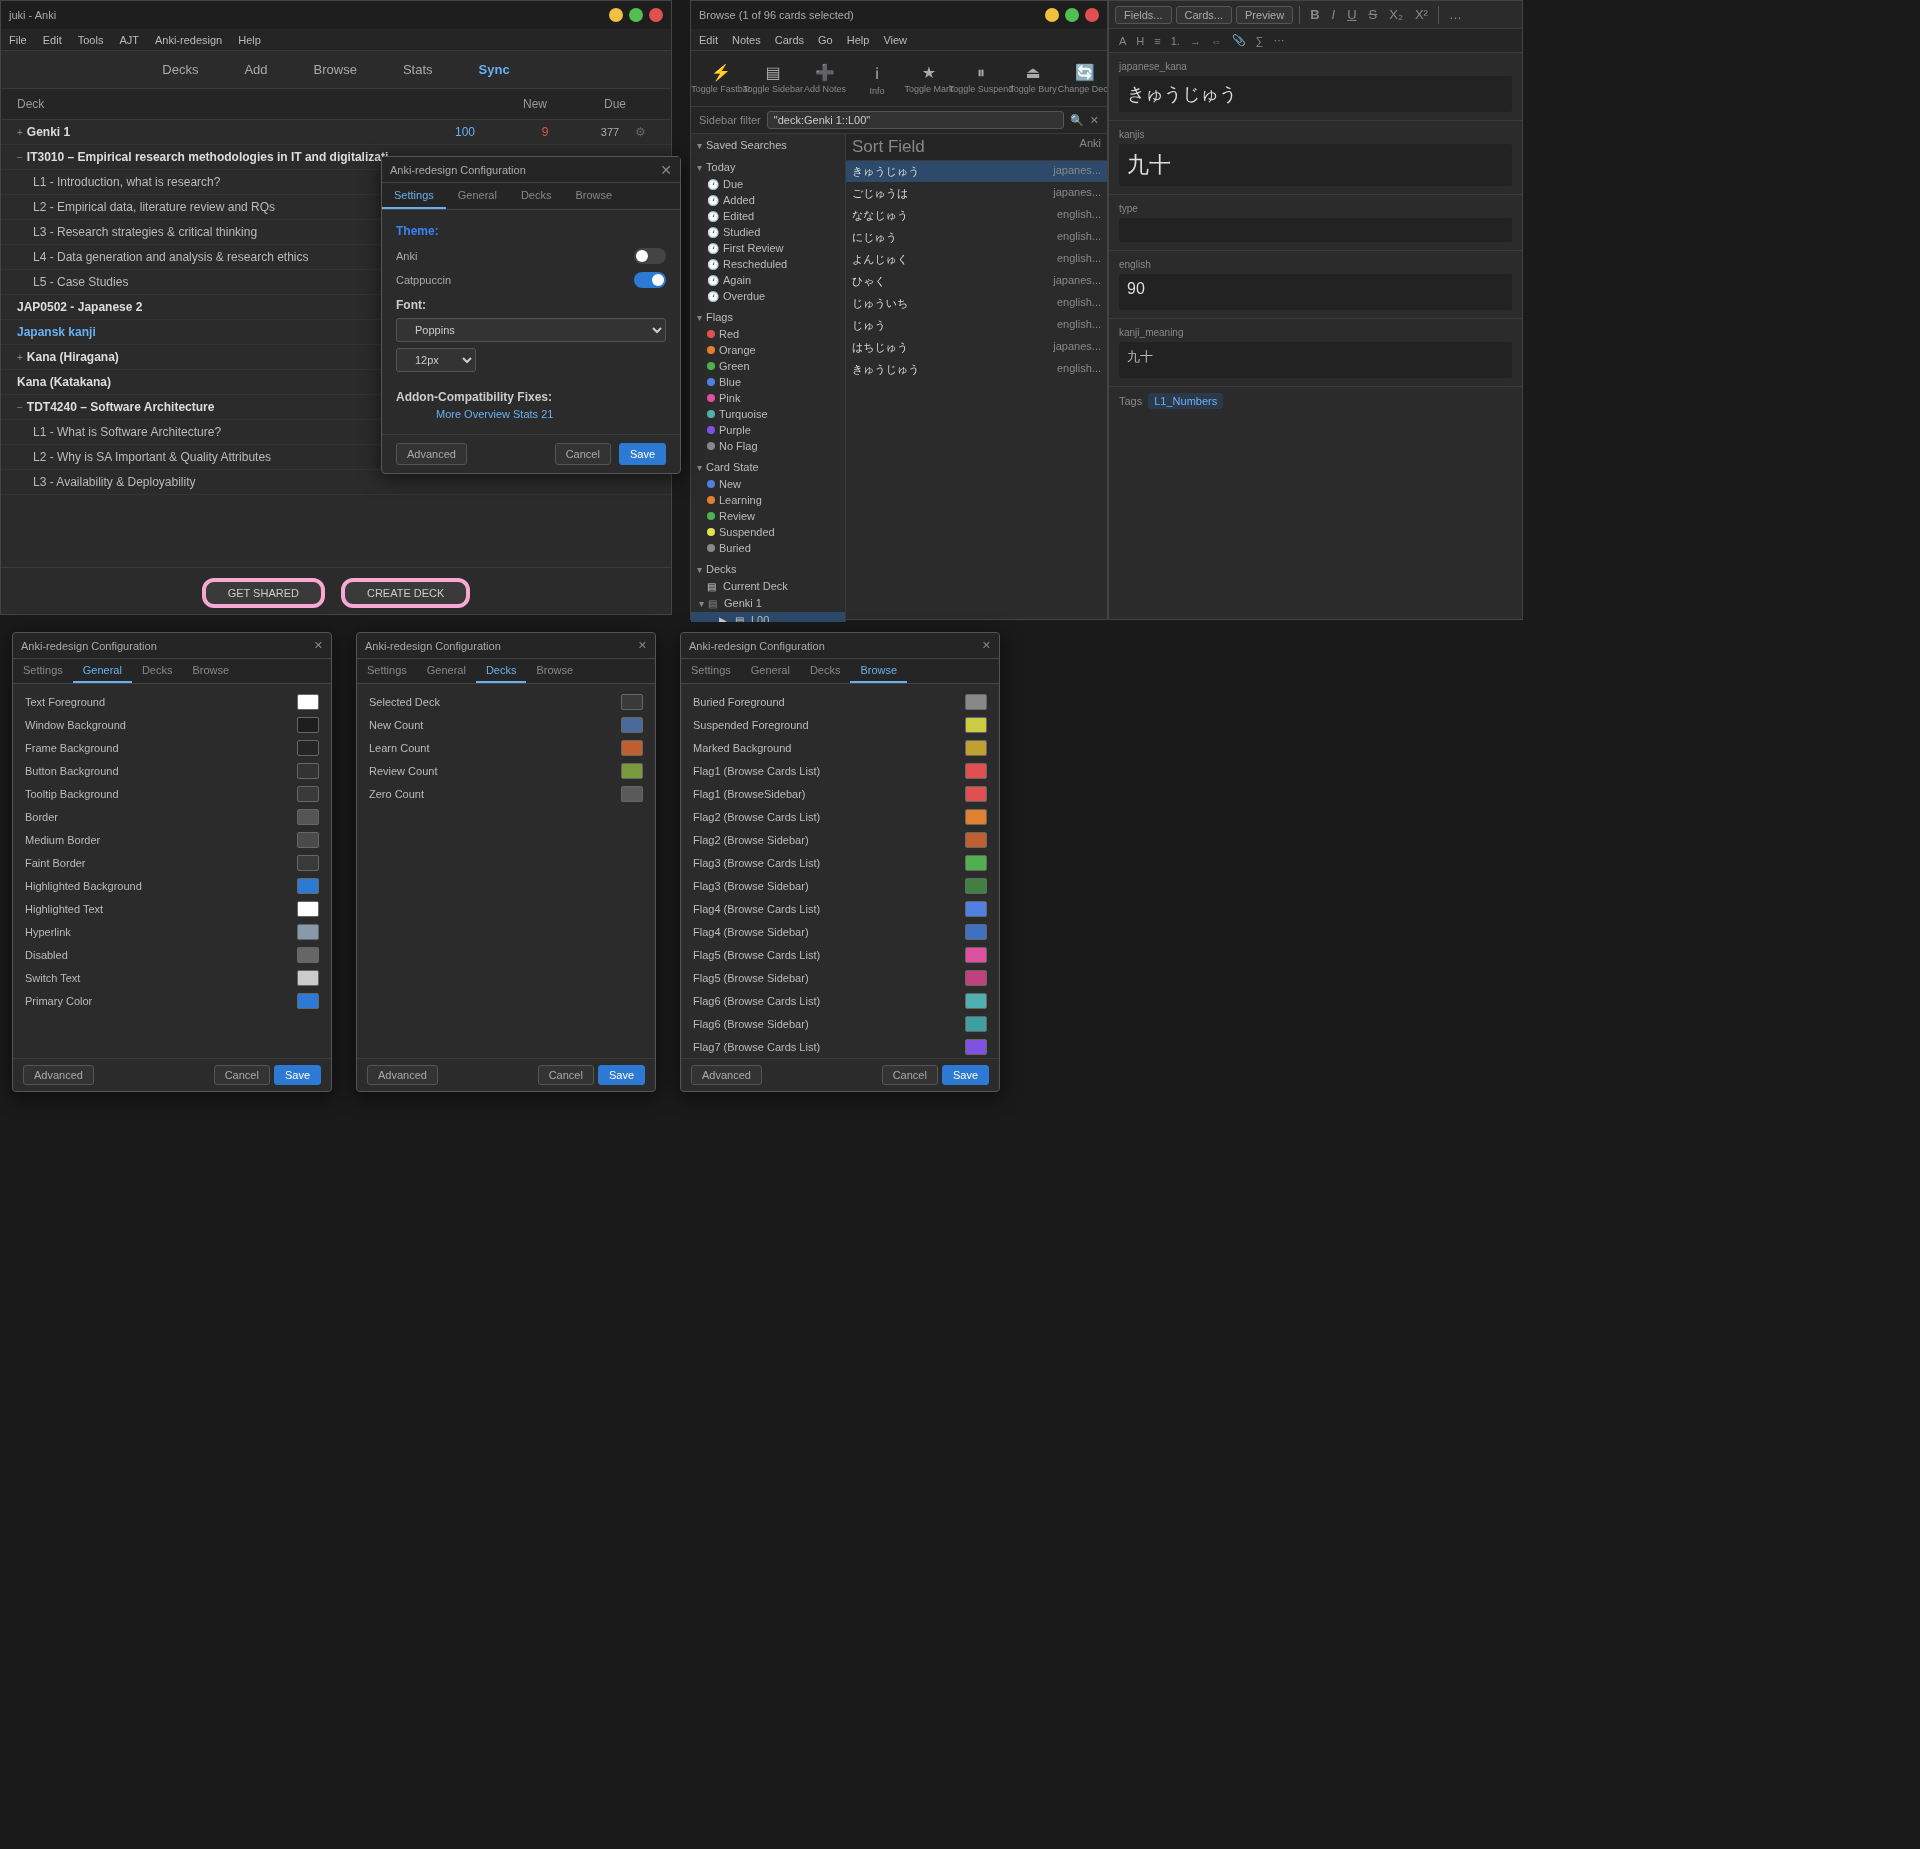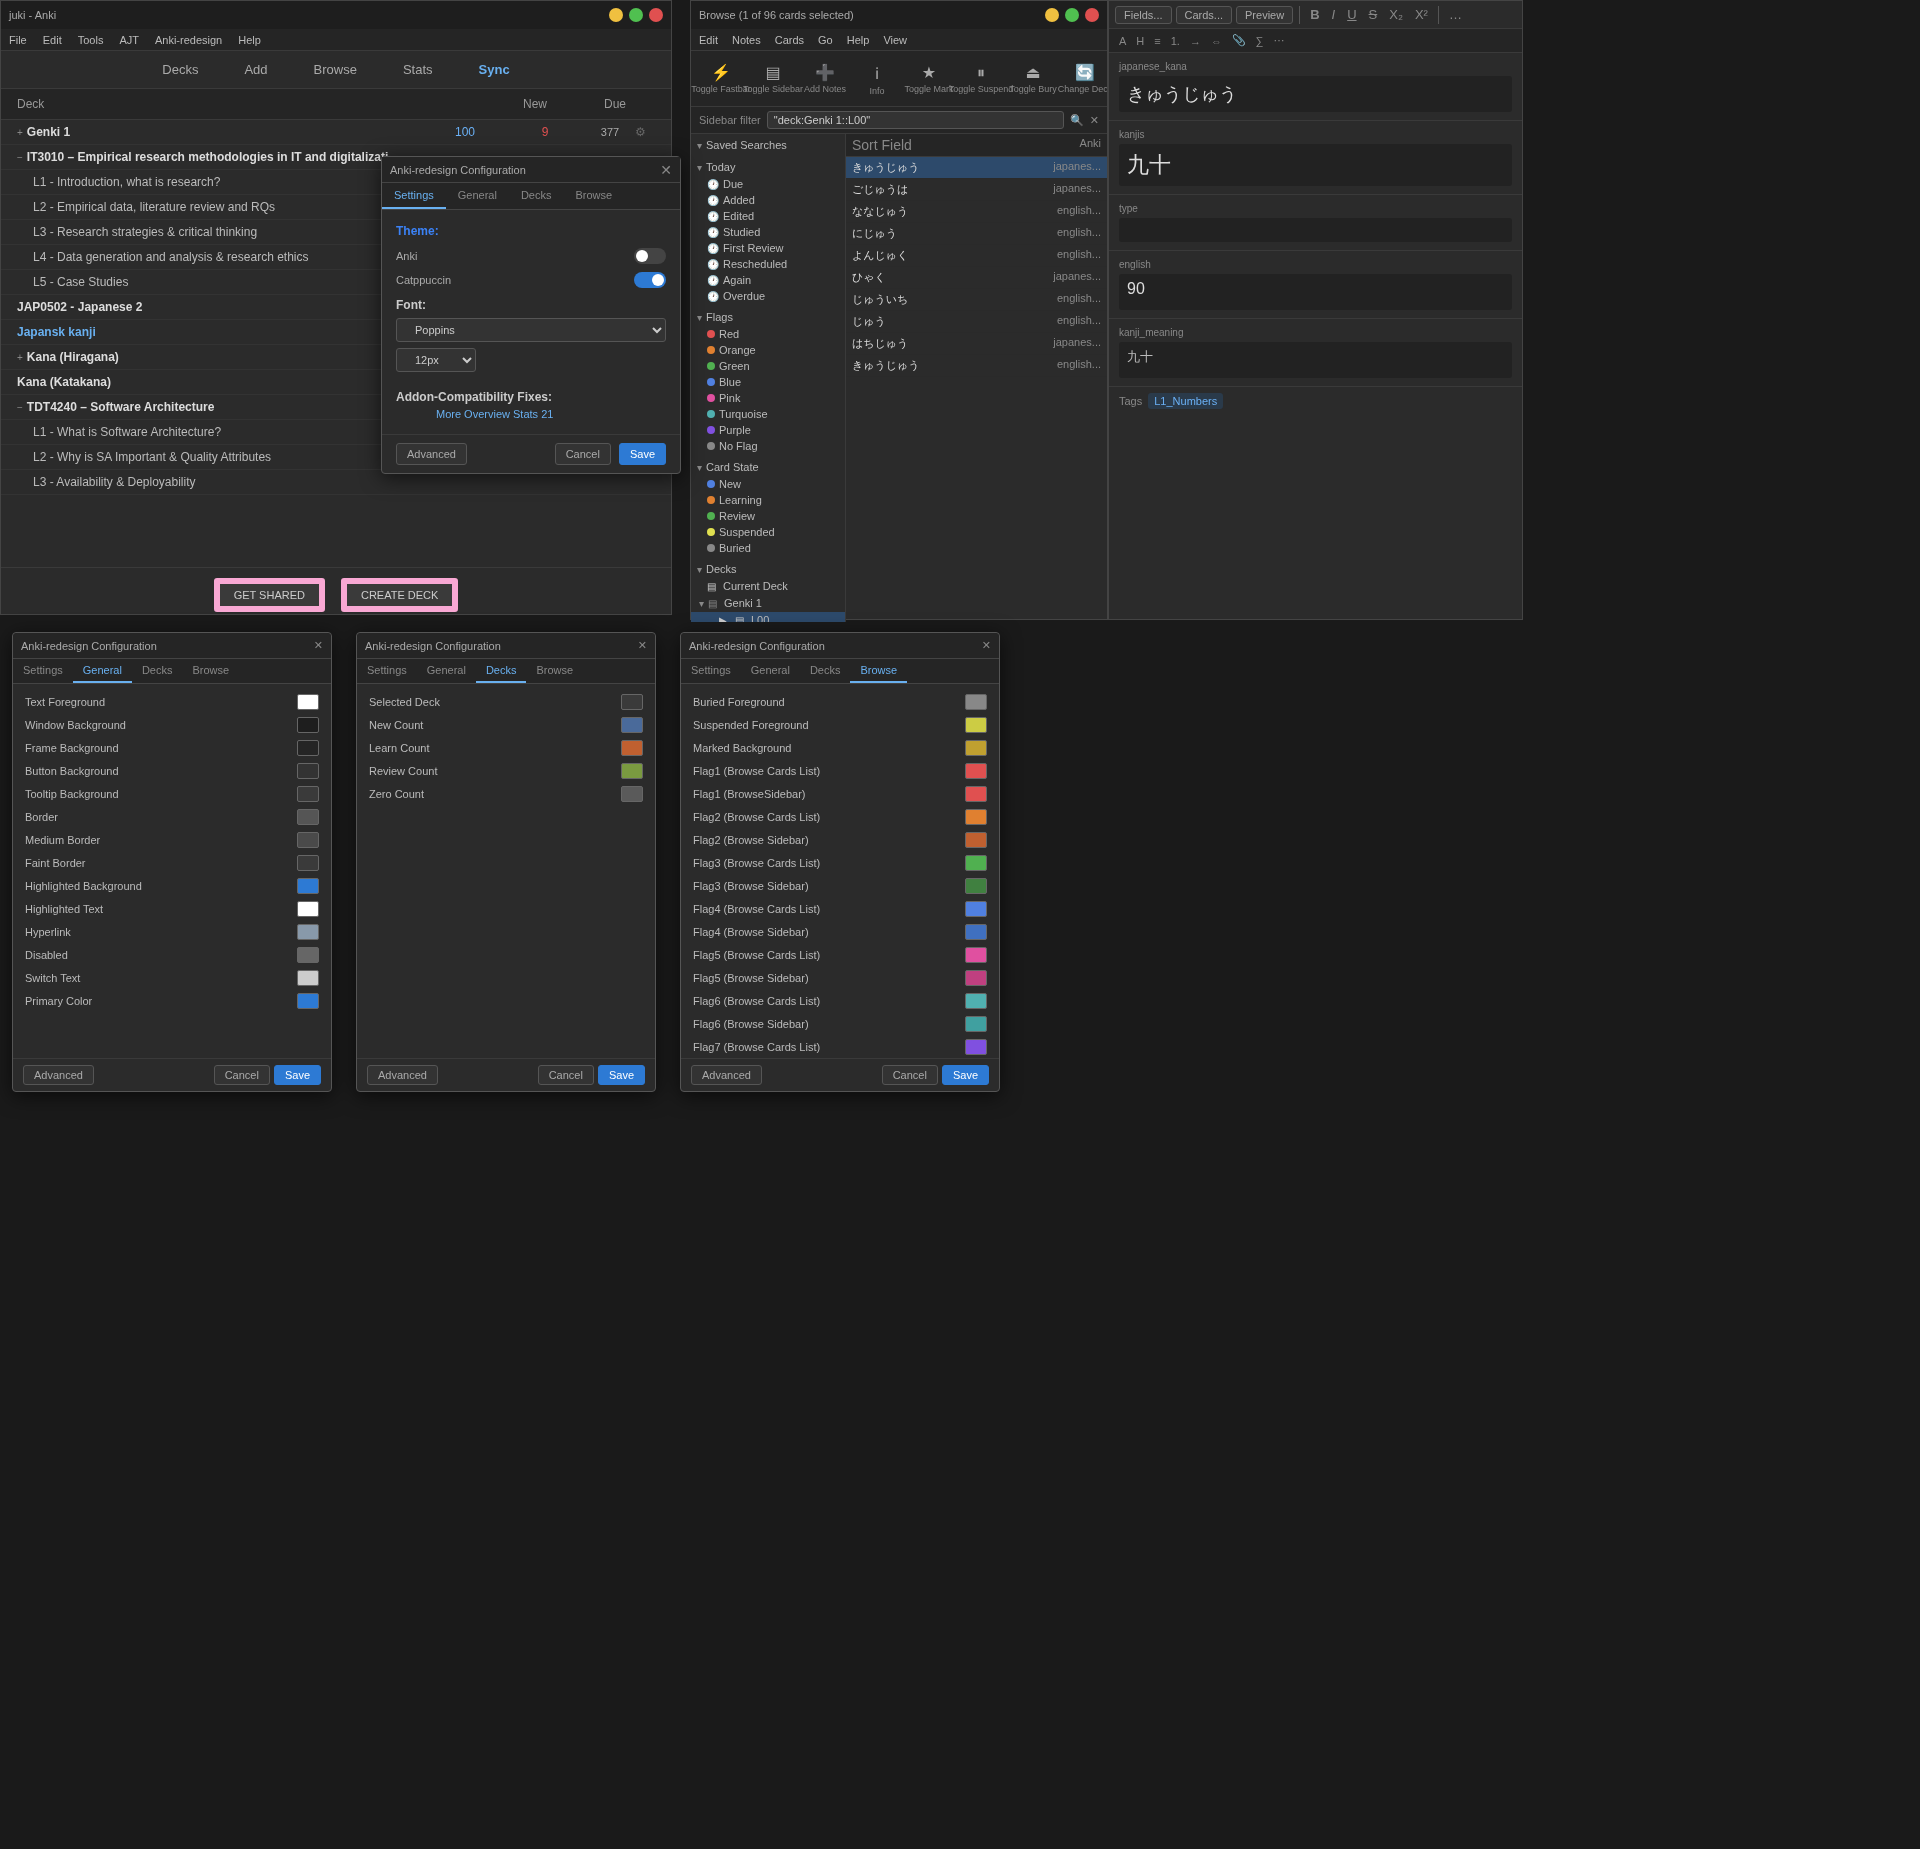--- a/index.html
+++ b/index.html
@@ -37,21 +37,21 @@
     .deck-row { display: flex; align-items: center; padding: 5px 16px; border-bottom: 1px solid #333; cursor: pointer; }
     .deck-name { flex: 1; color: #ccc; font-size: 12px; }
     .deck-name.parent { font-weight: bold; color: #ddd; }
     .deck-name.child { padding-left: 16px; color: #bbb; }
     .deck-new { width: 80px; text-align: center; color: #6ab0f5; }
     .deck-due { width: 80px; text-align: center; color: #e05050; }
     .deck-gear { width: 20px; color: #666; }
     .deck-expand { color: #888; margin-right: 4px; font-size: 10px; }
 
     .deck-footer { display: flex; justify-content: center; gap: 16px; padding: 10px; border-top: 1px solid #3a3a3a; }
-    .footer-btn { background: #3a3a3a; border: 6px solid #f9a8d4; color: #ccc; padding: 5px 14px; cursor: pointer; font-size: 11px; border-radius: 3px; }
+    .footer-btn { background: #3a3a3a; border: 4px solid #f9a8d4; color: #ccc; padding: 5px 22px; cursor: pointer; font-size: 11px; border-radius: 12px; }
 
     
     .config-dialog { position: absolute; top: 155px; left: 380px; width: 300px; background: #2b2b2b; border: 1px solid #555; border-radius: 4px; z-index: 10; box-shadow: 0 4px 20px rgba(0,0,0,0.6); }
     .dialog-title-bar { background: #252525; height: 26px; display: flex; align-items: center; padding: 0 8px; font-size: 11px; color: #aaa; border-bottom: 1px solid #444; }
     .dialog-title { flex: 1; }
     .dialog-close { cursor: pointer; color: #888; font-size: 14px; }
 
     .dialog-tabs { display: flex; border-bottom: 1px solid #444; background: #252525; }
     .dtab { padding: 6px 12px; font-size: 11px; color: #888; cursor: pointer; border-bottom: 2px solid transparent; }
     .dtab.active { color: #69b0f0; border-bottom-color: #69b0f0; }
@@ -96,21 +96,21 @@
     .sidebar-header { display: flex; align-items: center; padding: 3px 6px; color: #888; cursor: pointer; }
     .sidebar-chevron { margin-right: 4px; font-size: 10px; }
     .sidebar-item-row { display: flex; align-items: center; padding: 2px 6px 2px 16px; cursor: pointer; }
     .sidebar-item-row.selected { background: #2d4a6b; }
     .si-icon { width: 12px; margin-right: 4px; font-size: 10px; }
     .si-label { color: #bbb; font-size: 11px; }
     .si-dot { width: 8px; height: 8px; border-radius: 50%; margin-right: 4px; display: inline-block; }
 
     .browse-right { flex: 1; display: flex; flex-direction: column; overflow: hidden; }
     .browse-table-header { display: flex; background: #252525; border-bottom: 1px solid #3a3a3a; padding: 3px 6px; }
-    .th-sort { flex: 1; font-size: 14px; color: #888; }
+    .th-sort { flex: 1; font-size: 17px; color: #888; }
     .th-card { width: 80px; font-size: 11px; color: #888; text-align: right; }
     .browse-rows { flex: 1; overflow-y: auto; }
     .browse-row { display: flex; padding: 3px 6px; border-bottom: 1px solid #2a2a2a; cursor: pointer; }
     .browse-row.selected { background: #2d4a6b; }
     .br-kana { flex: 1; font-size: 11px; color: #ddd; }
     .br-card { width: 80px; font-size: 11px; color: #888; text-align: right; }
 
     
     .card-editor { width: 415px; height: 620px; background: #2b2b2b; border: 1px solid #444; position: absolute; left: 1108px; top: 0; display: flex; flex-direction: column; }
     .editor-toolbar { display: flex; align-items: center; padding: 4px 6px; border-bottom: 1px solid #3a3a3a; gap: 4px; }

